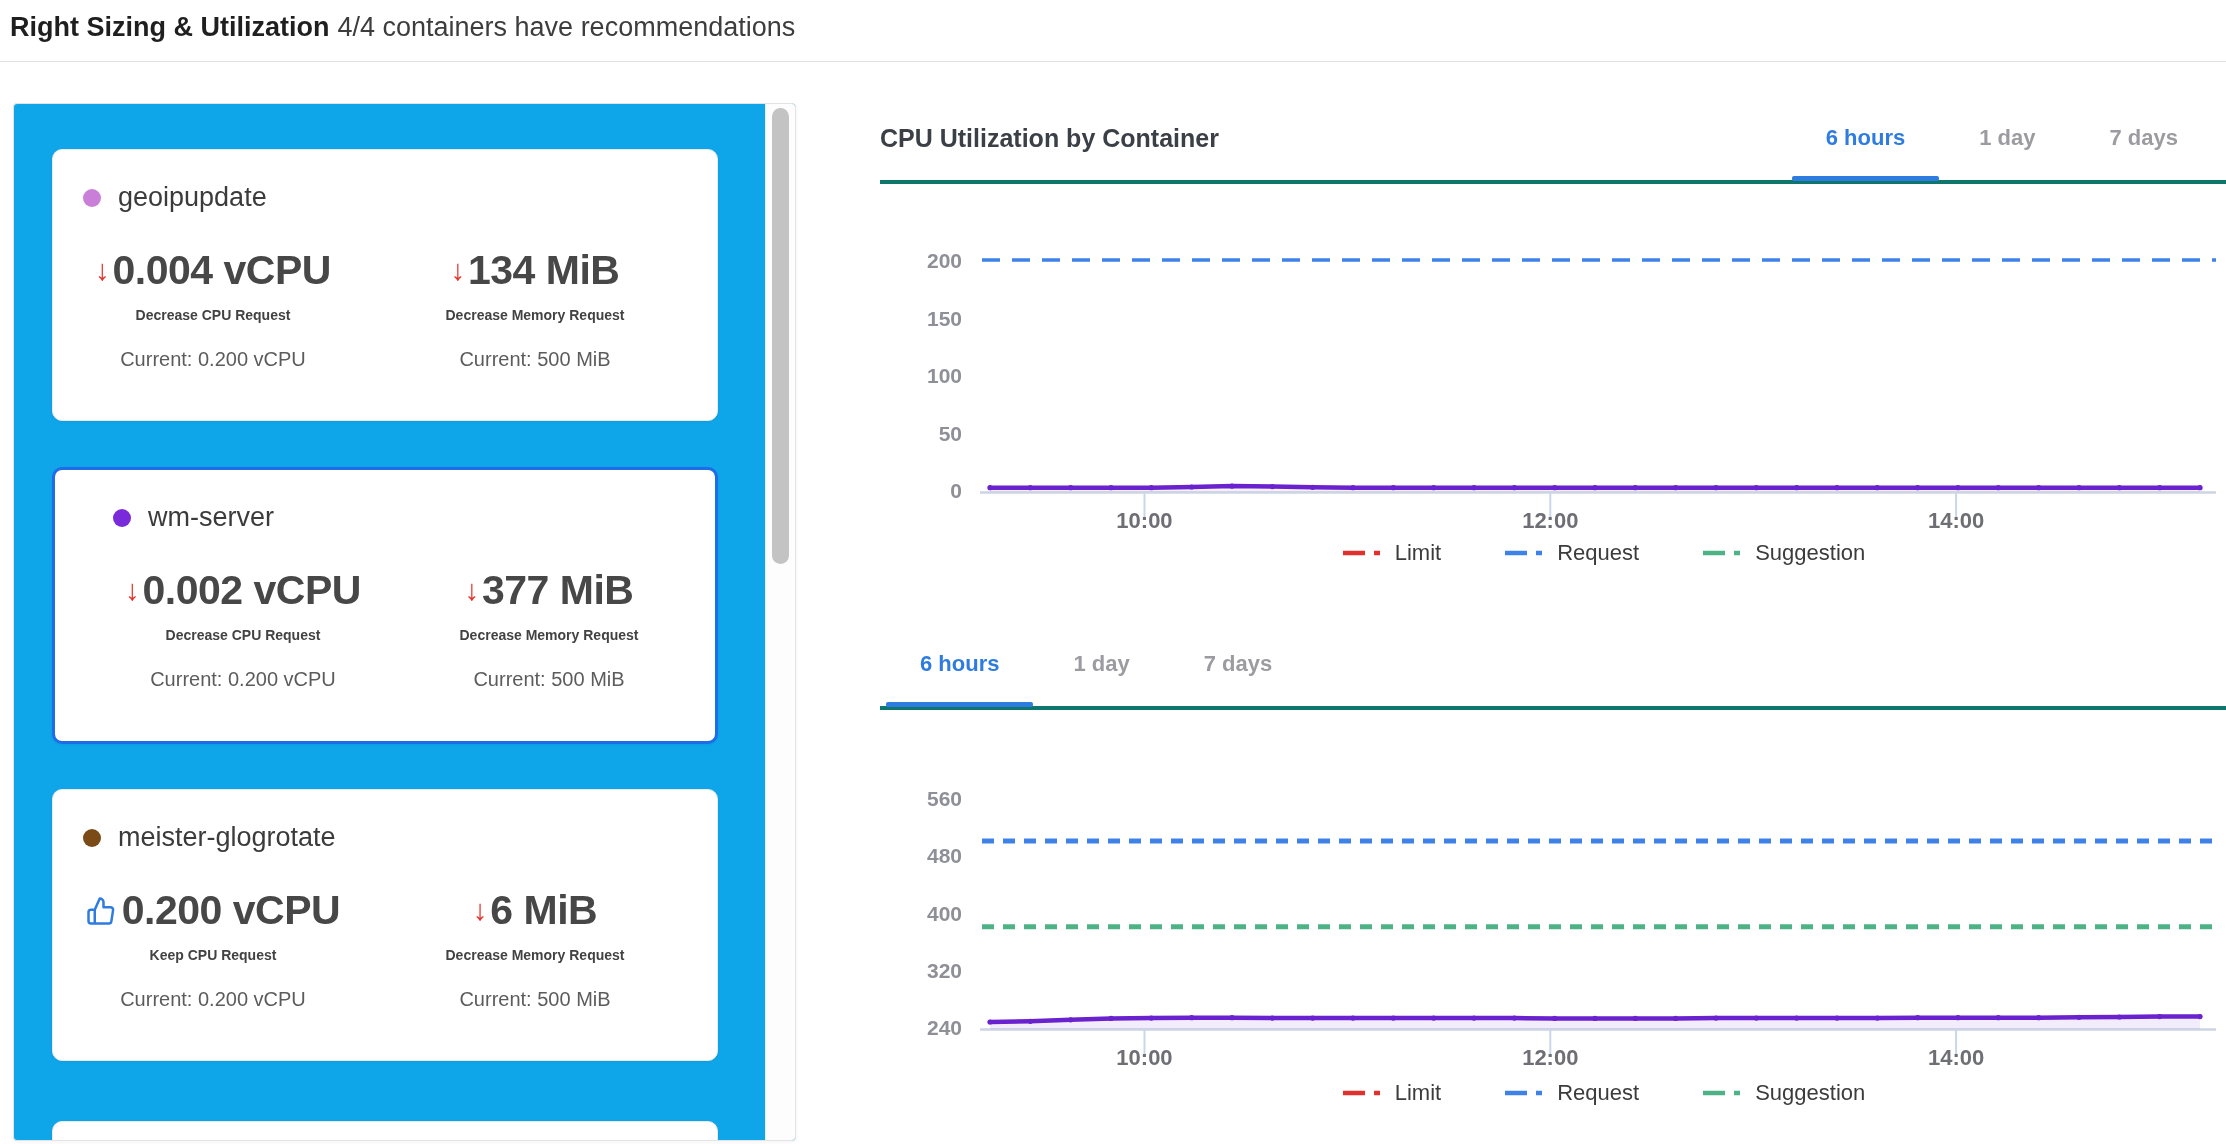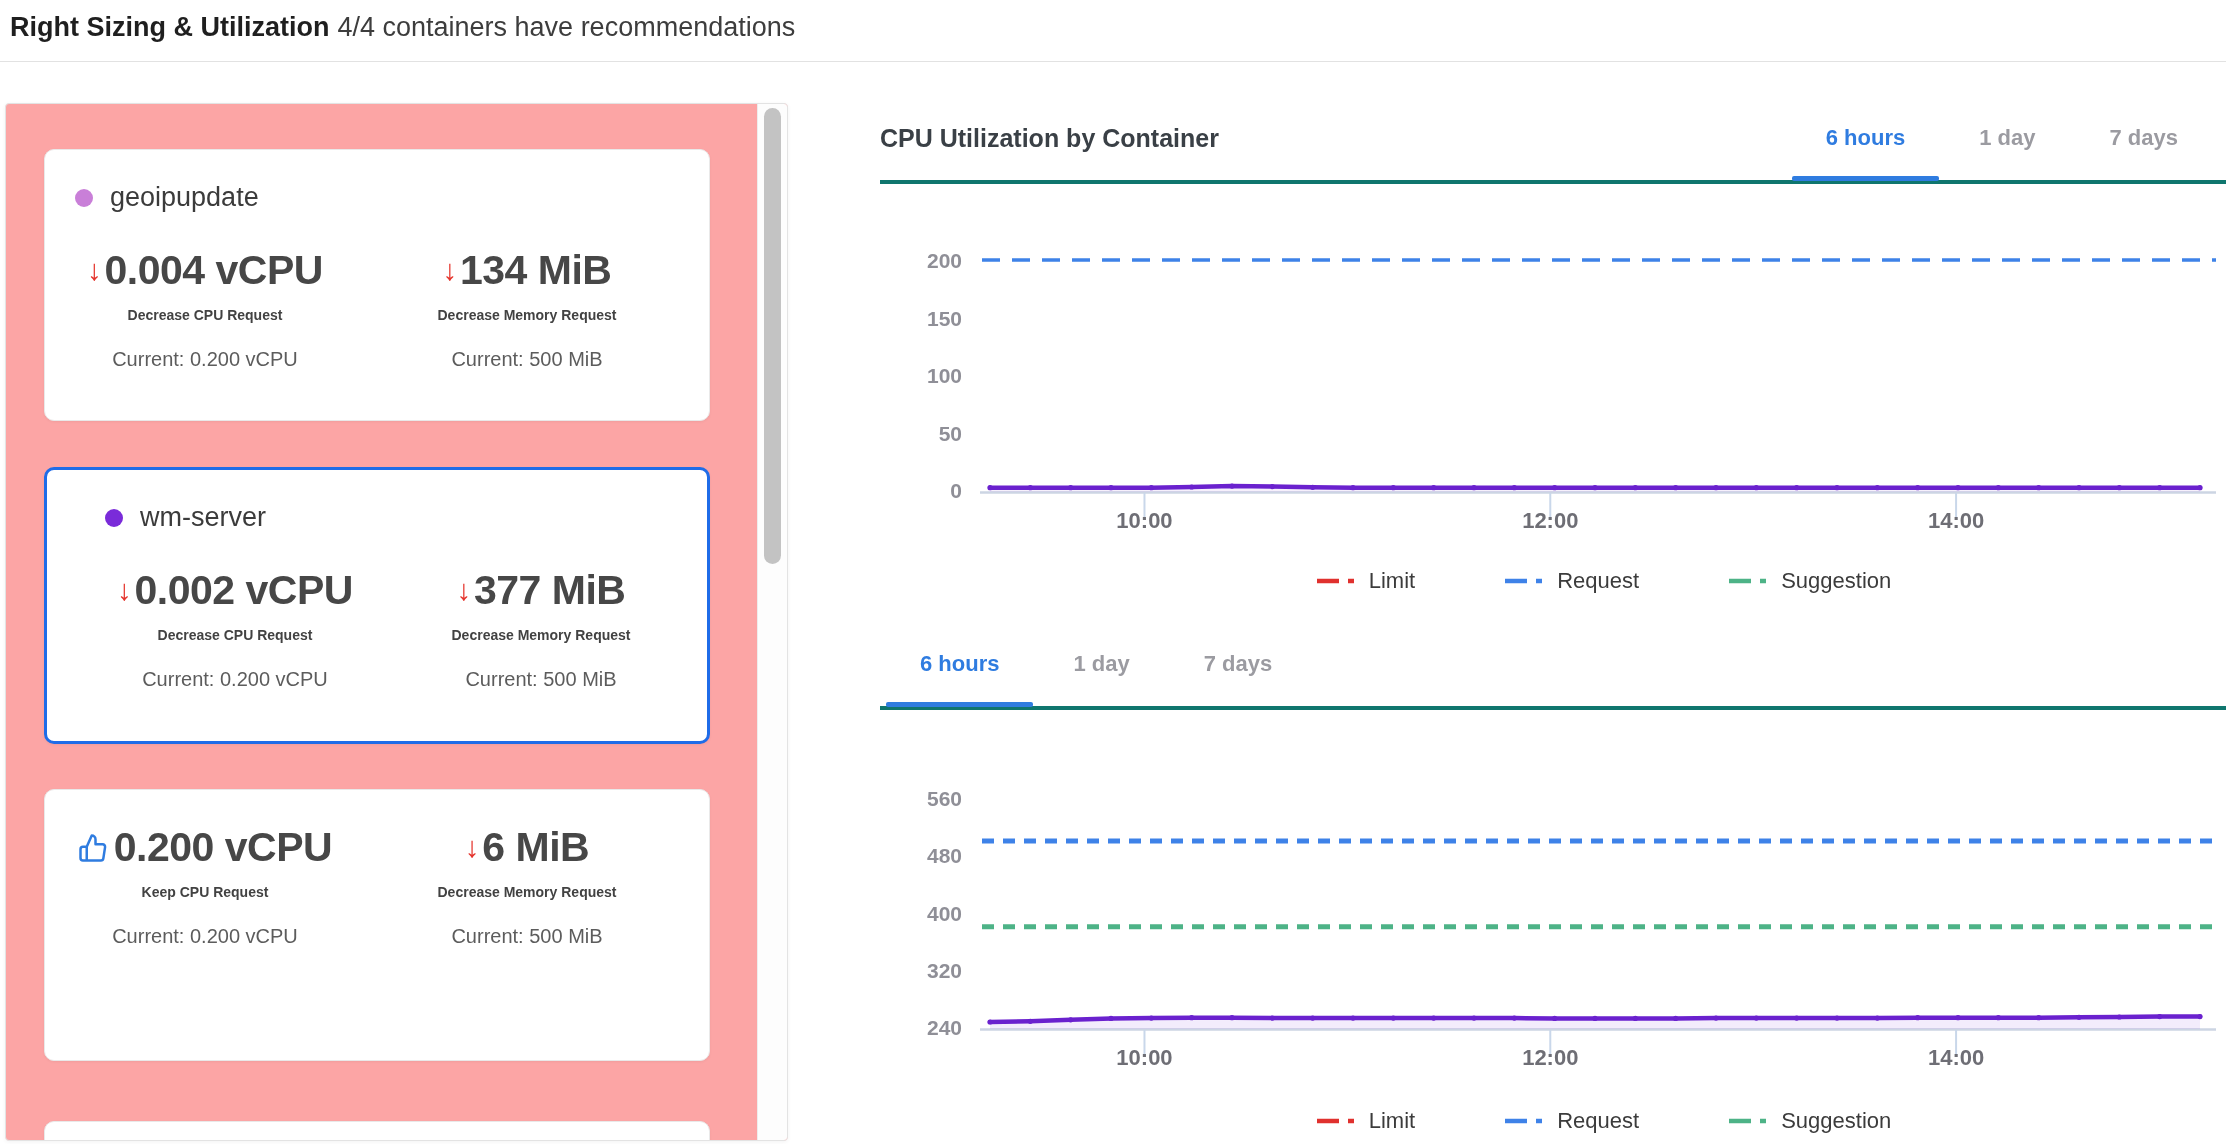--- a/index.html
+++ b/index.html
@@ -5,22 +5,22 @@
   * { margin:0; padding:0; box-sizing:border-box; }
   html,body { width:2226px; height:1144px; background:#ffffff;
     font-family:"Liberation Sans", sans-serif; overflow:hidden; position:relative; }
 
   
   .page-header { position:absolute; top:12px; left:10px; font-size:27px; color:#3d3d3d; }
   .page-header .ttl { font-weight:700; color:#1f1f1f; margin-right:8px; }
   .top-divider { position:absolute; top:61px; left:0; width:2226px; height:1px; background:#e2e2e2; }
 
   
-  .panel { position:absolute; left:5px; top:103px; width:783px; height:1038px;
-    background:#fca5a5; border:1px solid #e3e3e3; border-radius:4px;
+  .panel { position:absolute; left:13px; top:103px; width:783px; height:1038px;
+    background:#0ea5e9; border:1px solid #e3e3e3; border-radius:4px;
     box-shadow:0 1px 4px rgba(0,0,0,.05); overflow:hidden; }
   .card { position:absolute; left:38px; width:666px; background:#fff;
     border:1px solid #e9e9e9; border-radius:10px; box-shadow:0 1px 3px rgba(0,0,0,.05); cursor:pointer; }
   .card.selected { border:3px solid #1f6ce8;padding-left:28px; }
   .card-name-row { display:flex; align-items:center; gap:17px; margin:32px 0 0 30px; }
   .dot { width:18px; height:18px; border-radius:50%; flex:0 0 18px; }
   .container-name { font-size:27px; color:#3b3b3b; }
   .metrics { display:flex; margin-top:34px; padding:0 10px; }
   .metric { flex:1; display:flex; flex-direction:column; align-items:center; }
   .metric.cpu { flex:0 0 300px; }
@@ -46,21 +46,21 @@
   .tabs { display:flex; }
   .tab { position:relative; display:flex; align-items:center; padding:0 34px; margin-left:6px;
     font-size:22px; font-weight:700; color:#9b9ba1; background:none; border:none;
     cursor:pointer; font-family:inherit; }
   .tab.active { color:#2f7ce0; }
   .tab.active::after { content:''; position:absolute; left:0; right:0; bottom:-1px;
     height:5px; background:#2f7ce0; border-radius:2px; }
   .plot { display:block; }
   .sec-cpu .plot { margin-top:26px; }
   .sec-mem .plot { margin-top:40px; }
-  .legend { display:flex; justify-content:center; gap:88px; margin-top:28px; padding-left:100px;text-align:center; }
+  .legend { display:flex; justify-content:center; gap:62px; padding-left:100px;text-align:center; }
   .legend-item { display:flex; align-items:center; gap:12px; font-size:22px; color:#3c3c3c; cursor:pointer; }
 </style>
 </head>
 <body>
 
 <header class="page-header">
   <span class="ttl">Right Sizing &amp; Utilization</span><span>4/4 containers have recommendations</span>
 </header>
 <div class="top-divider"></div>
 
@@ -108,20 +108,24 @@
         <div class="value-row">
           <span class="metric-icon arrow">↓</span>
           <span class="value">377 MiB</span>
         </div>
         <div class="action">Decrease Memory Request</div>
         <div class="current">Current: 500 MiB</div>
       </div>
     </div>
   </div>
       <div class="card" style="top: 685px; height: 272px;">
+    <div class="card-name-row">
+      <span class="dot" style="background: rgb(122, 74, 23);"></span>
+      <span class="container-name">meister-glogrotate</span>
+    </div>
     <div class="metrics">
       <div class="metric cpu">
         <div class="value-row">
           <span class="metric-icon thumb">
                 <svg width="30" height="30" viewBox="0 0 24 24" fill="none" stroke="#2f7ce0" stroke-width="2" stroke-linecap="round" stroke-linejoin="round">
                   <path d="M14 9V5a3 3 0 0 0-3-3l-4 9v11h11.28a2 2 0 0 0 2-1.7l1.38-9a2 2 0 0 0-2-2.3zM7 22H4a2 2 0 0 1-2-2v-7a2 2 0 0 1 2-2h3"></path>
                 </svg>
               </span>
           <span class="value">0.200 vCPU</span>
         </div>

